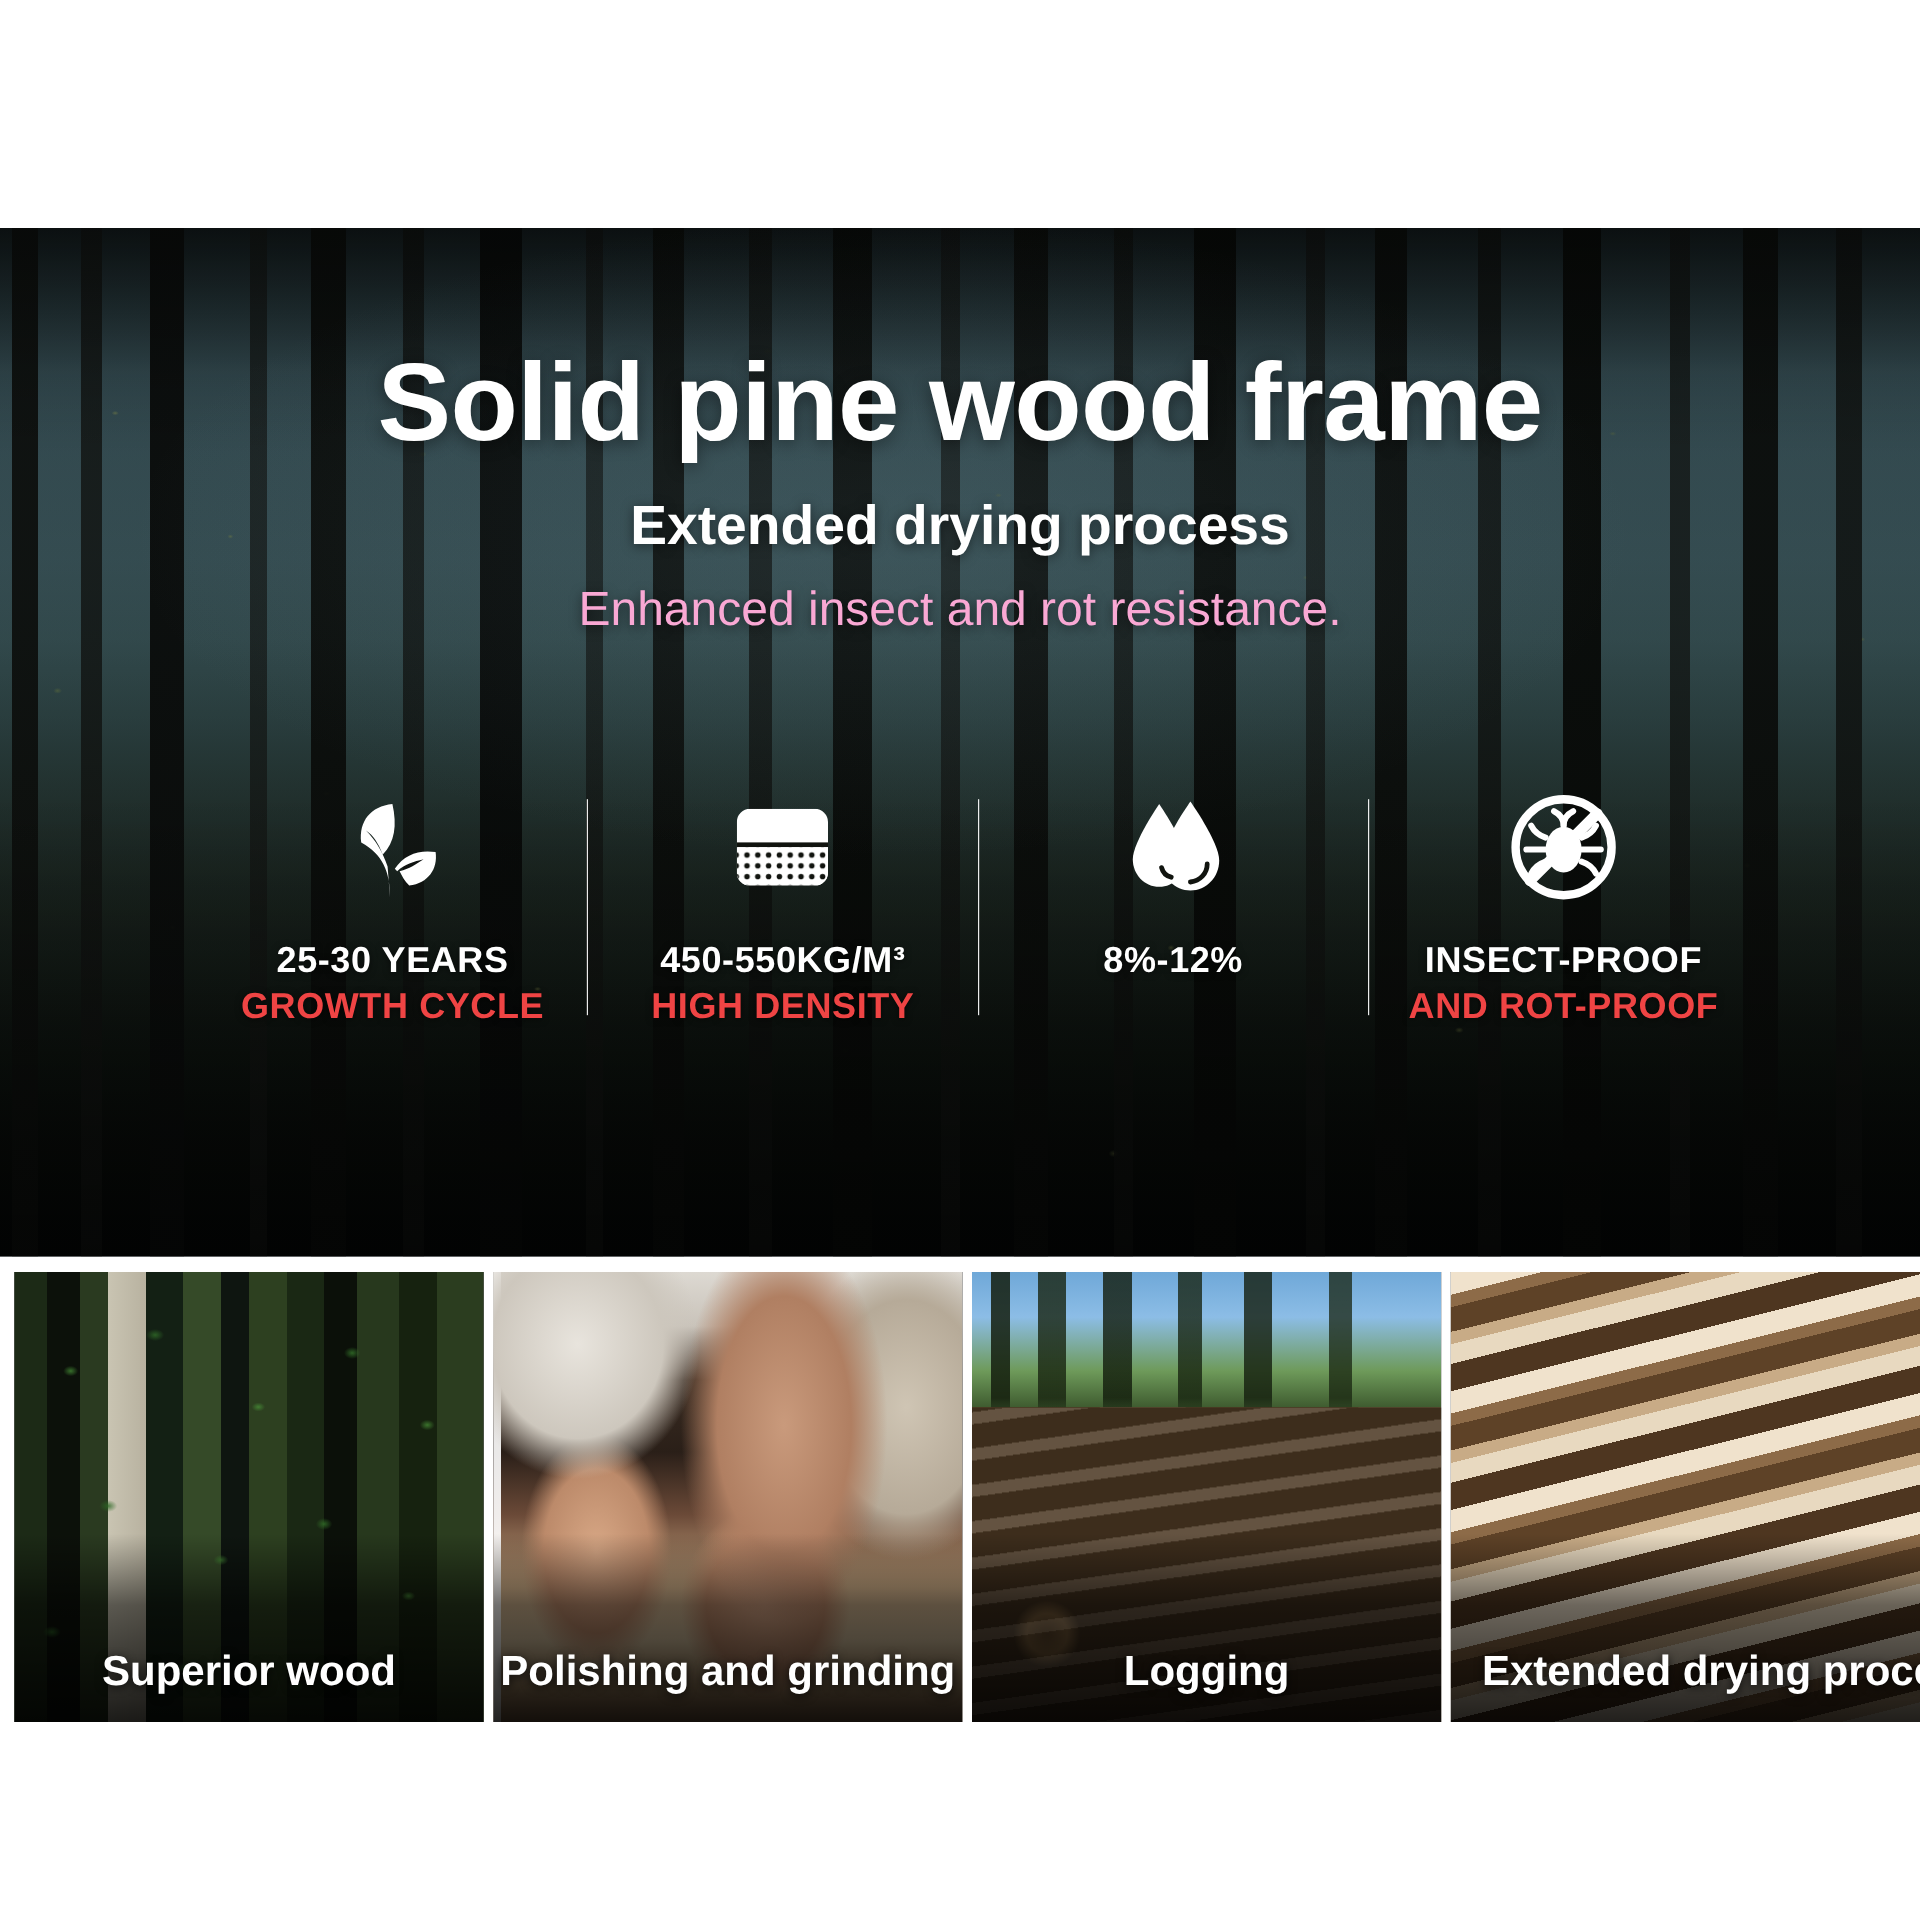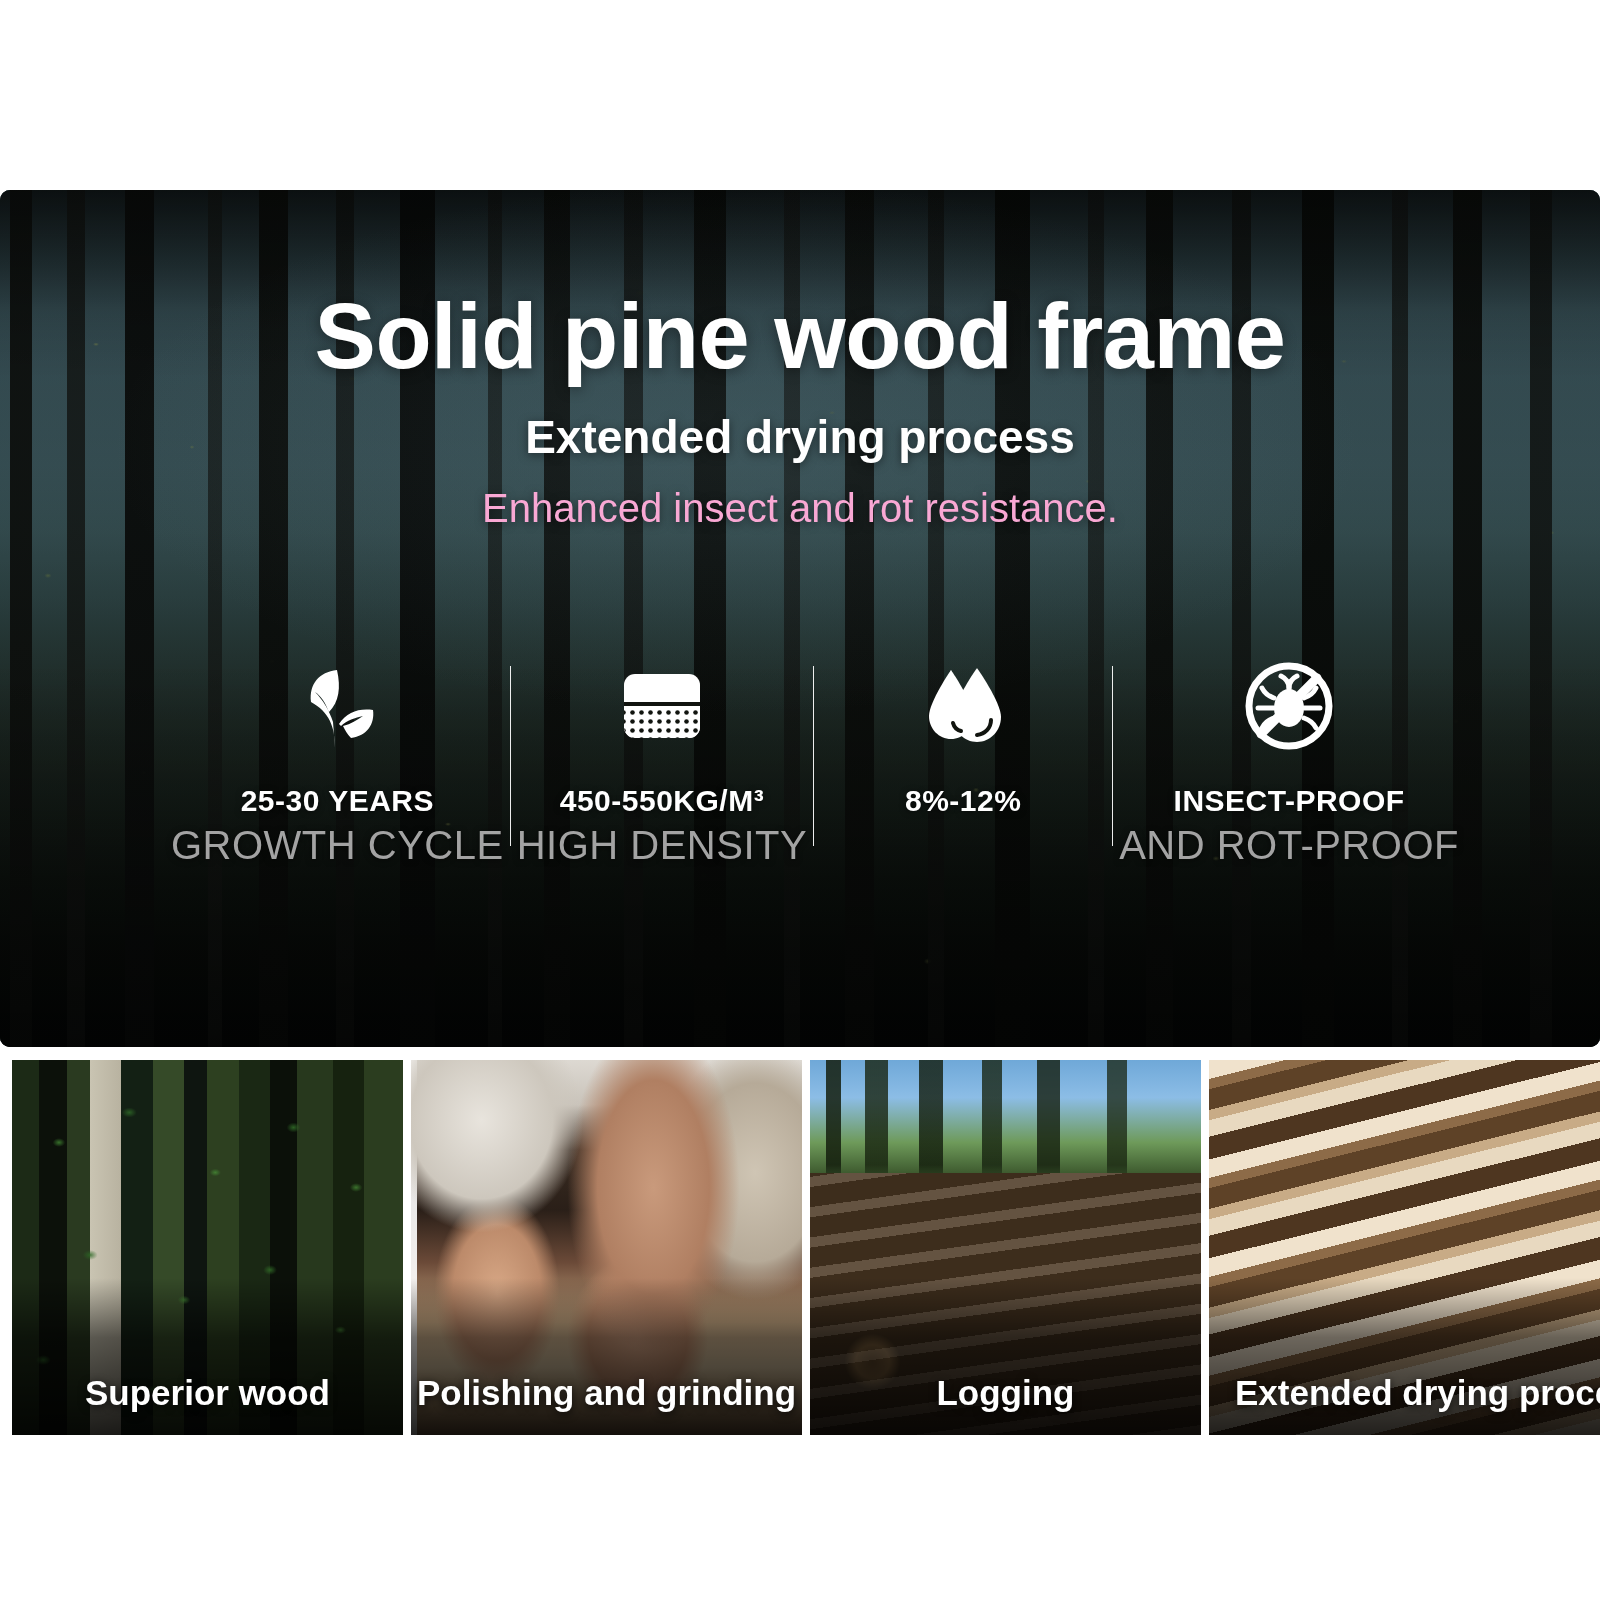--- a/index.html
+++ b/index.html
@@ -21,21 +21,20 @@
 
   
   .hero {
     position: absolute;
     left: 0;
     top: 190px;
     width: 1600px;
     height: 857px;
     overflow: hidden;
     background: #1b2426;
-    border-radius: 10px;
   }
 
   .hero-sky {
     position: absolute;
     inset: 0;
     background:
       linear-gradient(to bottom,
         rgba(10,14,14,0.88) 0%,
         rgba(14,20,20,0.42) 14%,
         rgba(10,14,12,0.30) 40%,
@@ -184,23 +183,23 @@
     font-size: 30px;
     font-weight: 700;
     color: #ffffff;
     letter-spacing: 0.5px;
     line-height: 1.28;
     white-space: nowrap;
     text-shadow: 0 1px 6px rgba(0,0,0,0.6);
   }
 
   .stat-line2 {
-    font-size: 40px;
-    font-weight: 400;
-    color: #a3a3a3;
+    font-size: 30px;
+    font-weight: 700;
+    color: #ef4444;
     letter-spacing: 0.5px;
     line-height: 1.28;
     white-space: nowrap;
     text-shadow: 0 1px 6px rgba(0,0,0,0.6);
   }
 
   .stat-divider {
     flex: 0 0 1px;
     width: 2px;
     height: 180px;

